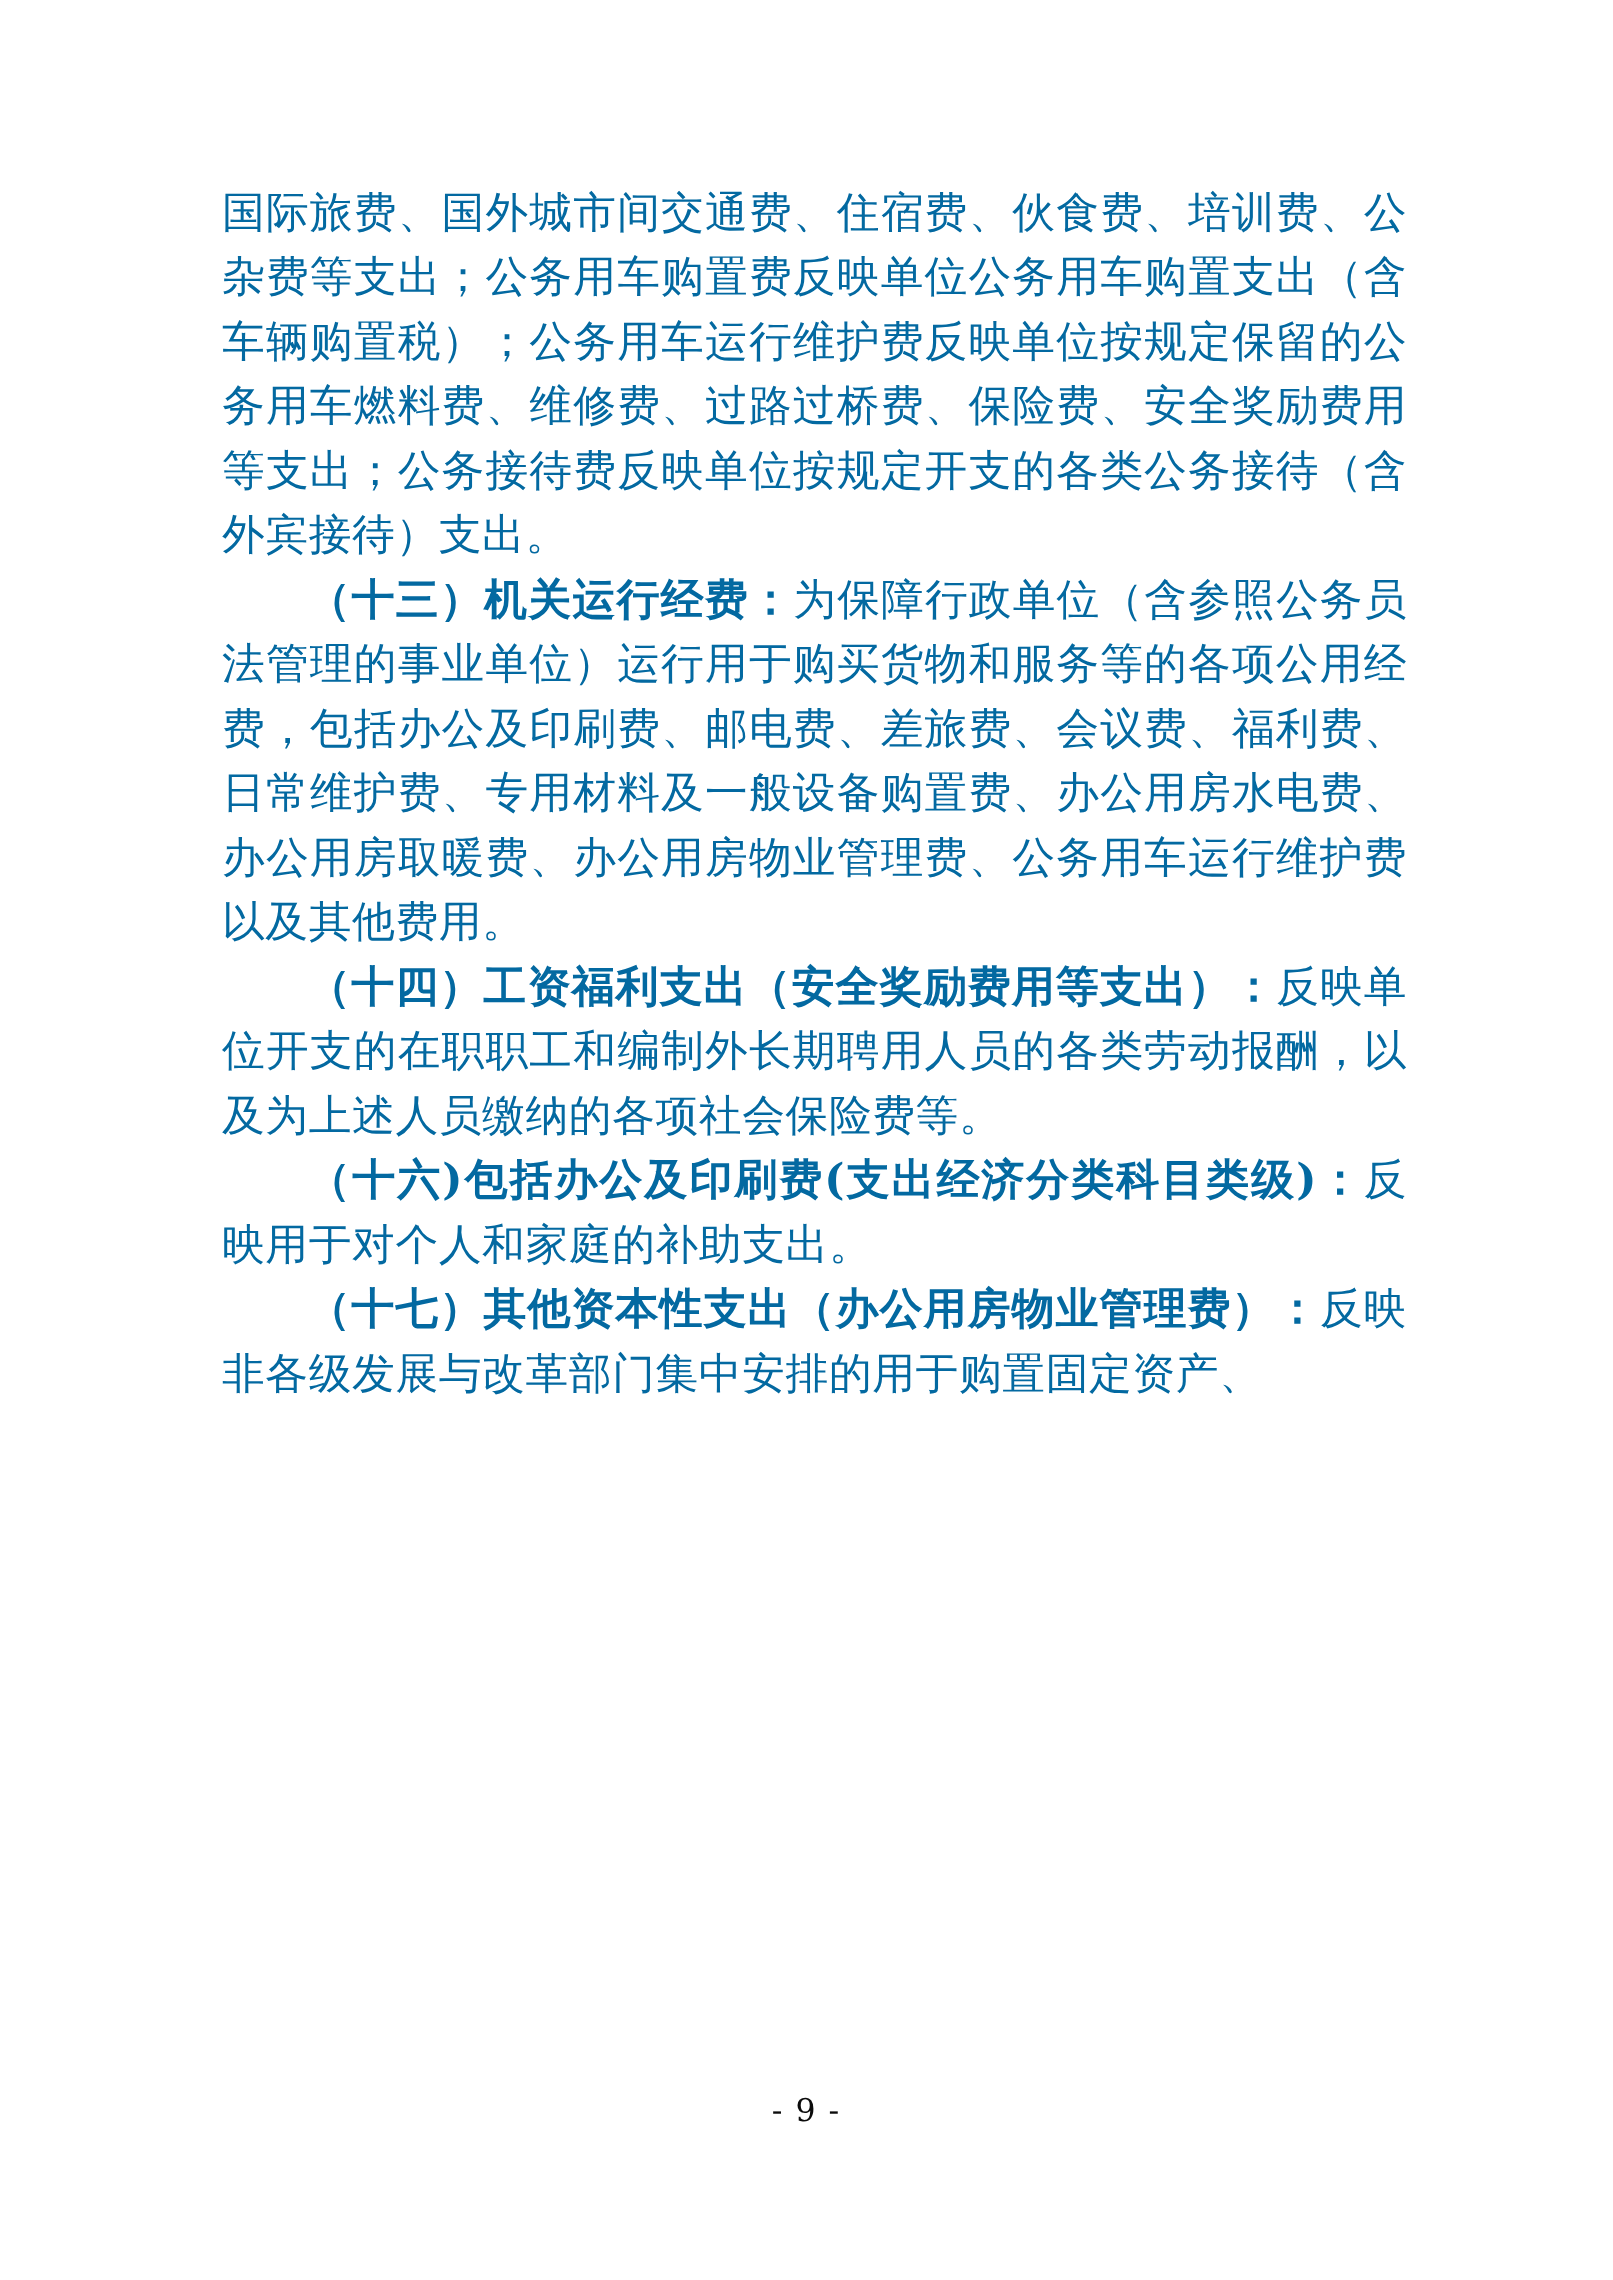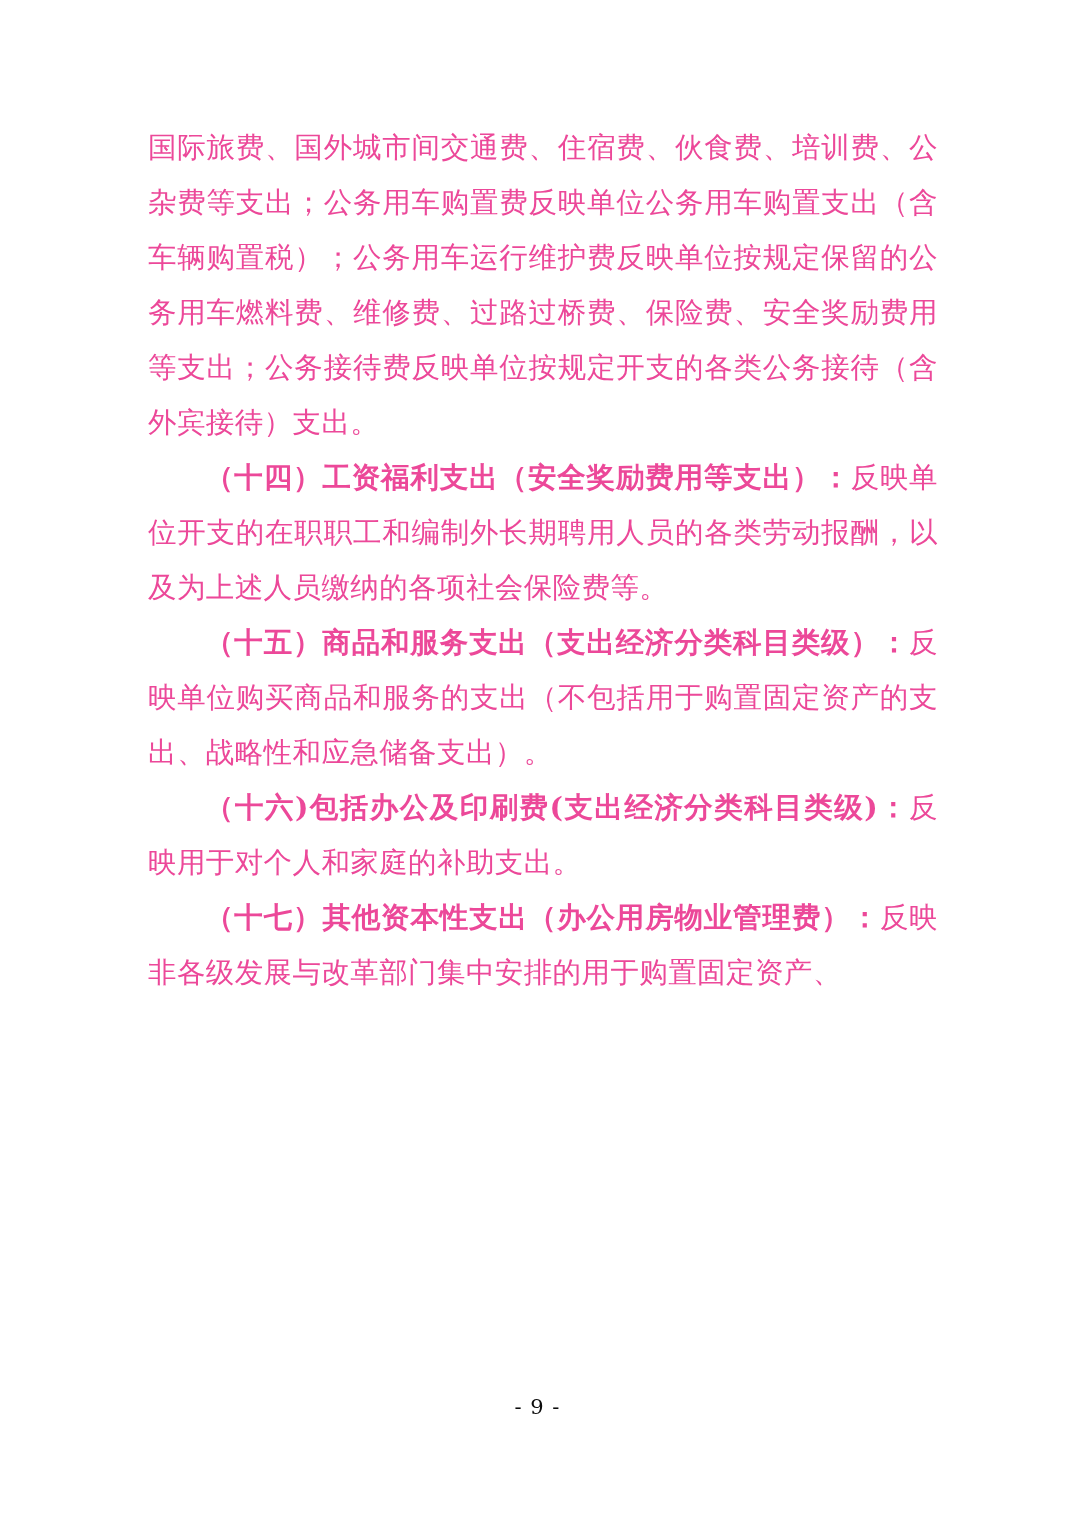--- a/index.html
+++ b/index.html
@@ -18,22 +18,22 @@
   .content {
     position: absolute;
     left: 148px;
     top: 120px;
     width: 790px;
   }
   p.para {
     margin: 0 0 0 0;
     font-family: "DejaVu Serif", "Liberation Serif", serif;
     font-size: 28.5px;
-    line-height: 55px;
-    color: #ec4899;
+    line-height: 43px;
+    color: #0369a1;
     text-align: justify;
     text-justify: inter-ideograph;
     letter-spacing: 0.4px;
     word-break: break-all;
   }
   p.indent {
     text-indent: 2em;
   }
   .lead {
     font-weight: bold;
@@ -54,28 +54,28 @@
 </head>
 <body>
 
 <div class="page">
   <div class="content">
 
     <p class="para">
       <span>国际旅费、国外城市间交通费、住宿费、伙食费、培训费、公杂费等支出；公务用车购置费反映单位公务用车购置支出（含车辆购置税）；公务用车运行维护费反映单位按规定保留的公务用车燃料费、维修费、过路过桥费、保险费、安全奖励费用等支出；公务接待费反映单位按规定开支的各类公务接待（含外宾接待）支出。</span>
     </p>
 
+    <p class="para indent">
+      <span class="lead">（十三）机关运行经费：</span><span>为保障行政单位（含参照公务员法管理的事业单位）运行用于购买货物和服务等的各项公用经费，包括办公及印刷费、邮电费、差旅费、会议费、福利费、日常维护费、专用材料及一般设备购置费、办公用房水电费、办公用房取暖费、办公用房物业管理费、公务用车运行维护费以及其他费用。</span>
+    </p>
 
     <p class="para indent">
       <span class="lead">（十四）工资福利支出（安全奖励费用等支出）：</span><span>反映单位开支的在职职工和编制外长期聘用人员的各类劳动报酬，以及为上述人员缴纳的各项社会保险费等。</span>
     </p>
 
-    <p class="para indent">
-      <span class="lead">（十五）商品和服务支出（支出经济分类科目类级）：</span><span>反映单位购买商品和服务的支出（不包括用于购置固定资产的支出、战略性和应急储备支出）。</span>
-    </p>
 
     <p class="para indent">
       <span class="lead">（十六)包括办公及印刷费(支出经济分类科目类级)：</span><span>反映用于对个人和家庭的补助支出。</span>
     </p>
 
     <p class="para indent">
       <span class="lead">（十七）其他资本性支出（办公用房物业管理费）：</span><span>反映非各级发展与改革部门集中安排的用于购置固定资产、</span>
     </p>
 
   </div>

